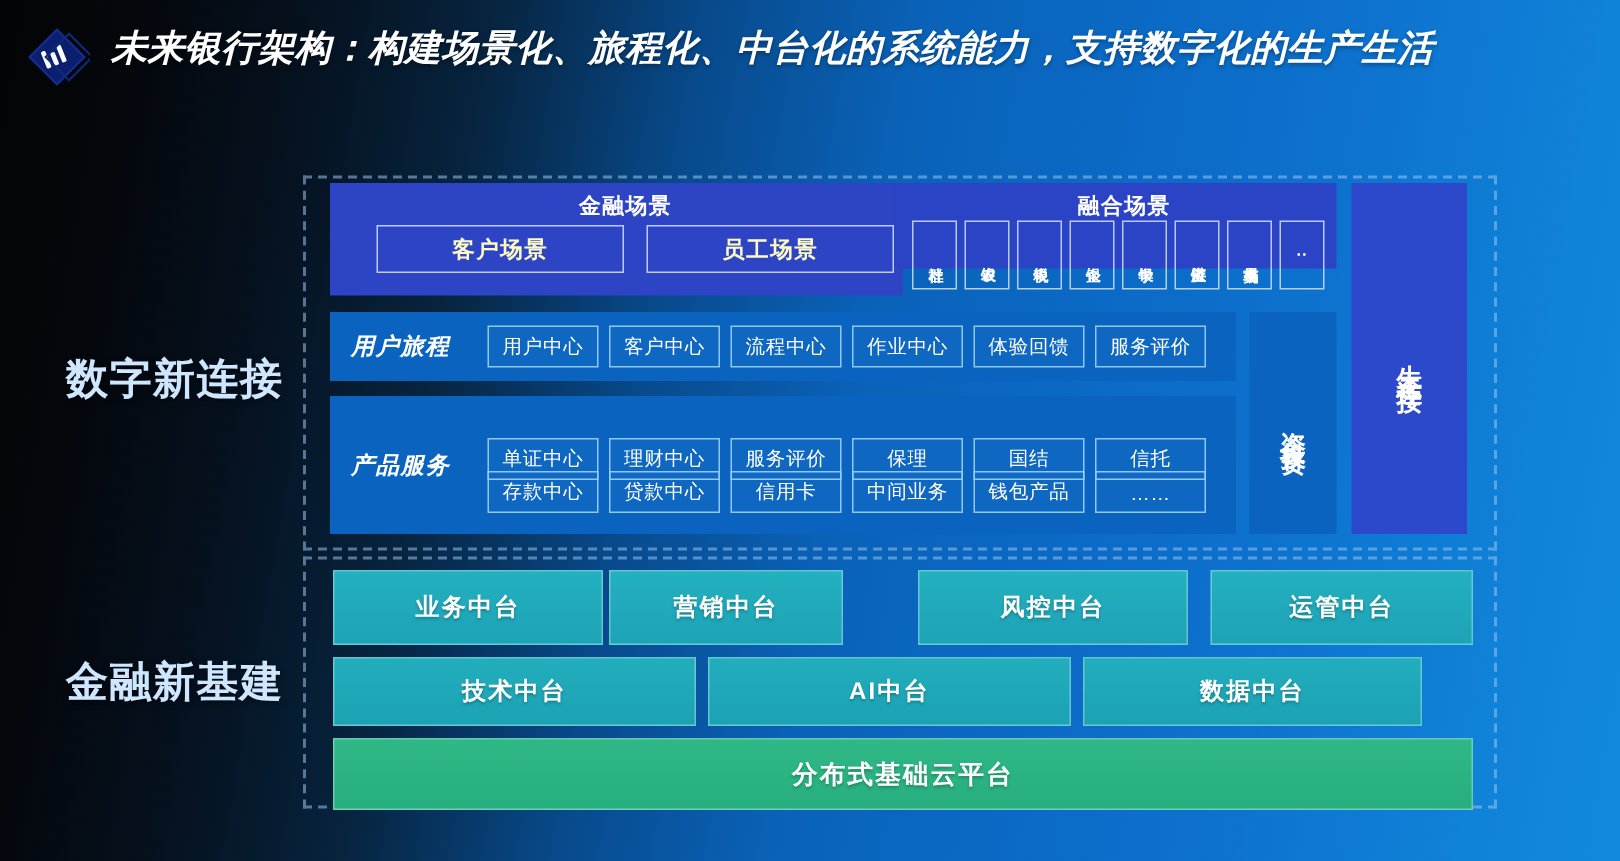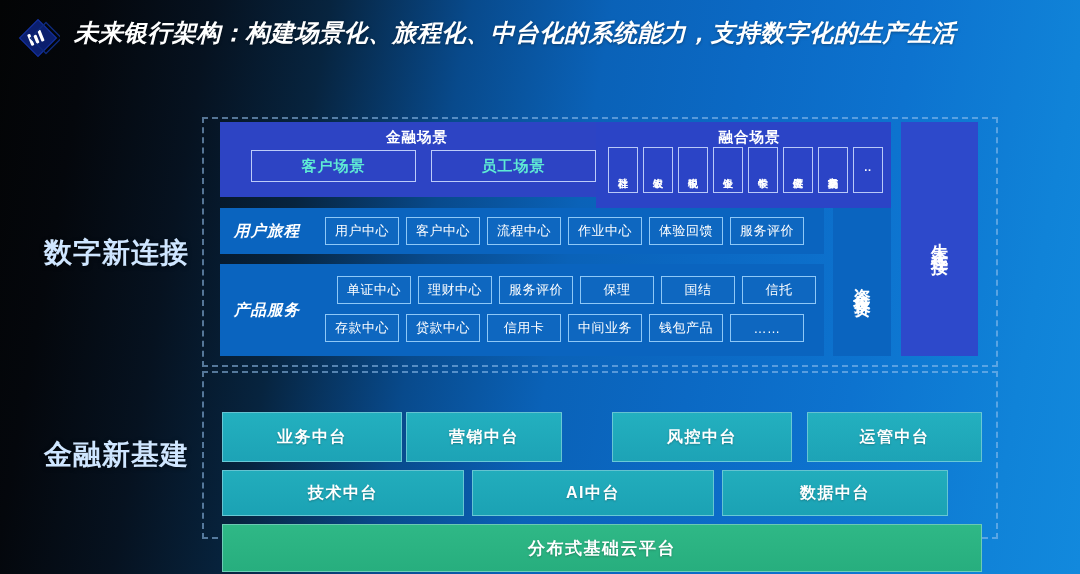--- a/index.html
+++ b/index.html
@@ -84,41 +84,41 @@
   .panel {
     position: absolute;
     box-sizing: border-box;
   }
   
   #panel-fin {
     left: 13px; top: 0px; width: 382px; height: 75px;
     background: #2d44c4;
   }
   #panel-fus {
-    left: 389px; top: 0px; width: 295px; height: 86px;
+    left: 389px; top: 0px; width: 295px; height: 57px;
     background: #2b44c6;
   }
   .panel-title {
     position: absolute;
     left: 0; right: 0; top: 6px;
     text-align: center;
     color: #ffffff;
     font-size: 14.5px;
     font-weight: bold;
     letter-spacing: 1px;
     padding-left: 12px;
   }
 
   .scene-btn {
     position: absolute;
     top: 28px;
     height: 32px;
     border: 1.5px solid rgba(205,220,255,0.9);
     box-sizing: border-box;
-    color: #5eead4;
+    color: #fef9c3;
     font-size: 15px;
     font-weight: bold;
     display: flex;
     align-items: center;
     justify-content: center;
     letter-spacing: 1px;
     text-align: right;
   }
   #scene-cust { left: 31px; width: 165px; }
   #scene-staff { left: 211px; width: 165px; }
@@ -180,21 +180,21 @@
     color: #ffffff;
     font-size: 13px;
     display: flex;
     align-items: center;
     justify-content: center;
     letter-spacing: 0.5px;
     background: rgba(255,255,255,0.02);
   }
   .chip.j { top: 9px; width: 74px; }
   .chip.p { width: 74px; }
-  .chip.p.r1 { top: 12px; margin-left: 12px; }
+  .chip.p.r1 { top: 28px; }
   .chip.p.r2 { top: 50px; }
 
   
   #col-capital {
     position: absolute;
     left: 626px; top: 86px; width: 58px; height: 148px;
     background: #0a64bf;
     display: flex;
     align-items: center;
     justify-content: center;
@@ -221,21 +221,21 @@
     color: #ffffff;
     font-size: 17px;
     font-weight: bold;
     letter-spacing: 5px;
   }
 
   
   #lower-area {
     position: absolute;
     left: 222px; top: 380px;
-    width: 760px; height: 152px; margin-top: 32px;
+    width: 760px; height: 152px;
   }
   .plat {
     position: absolute;
     box-sizing: border-box;
     color: #ffffff;
     display: flex;
     align-items: center;
     justify-content: center;
     font-size: 16px;
     font-weight: bold;

